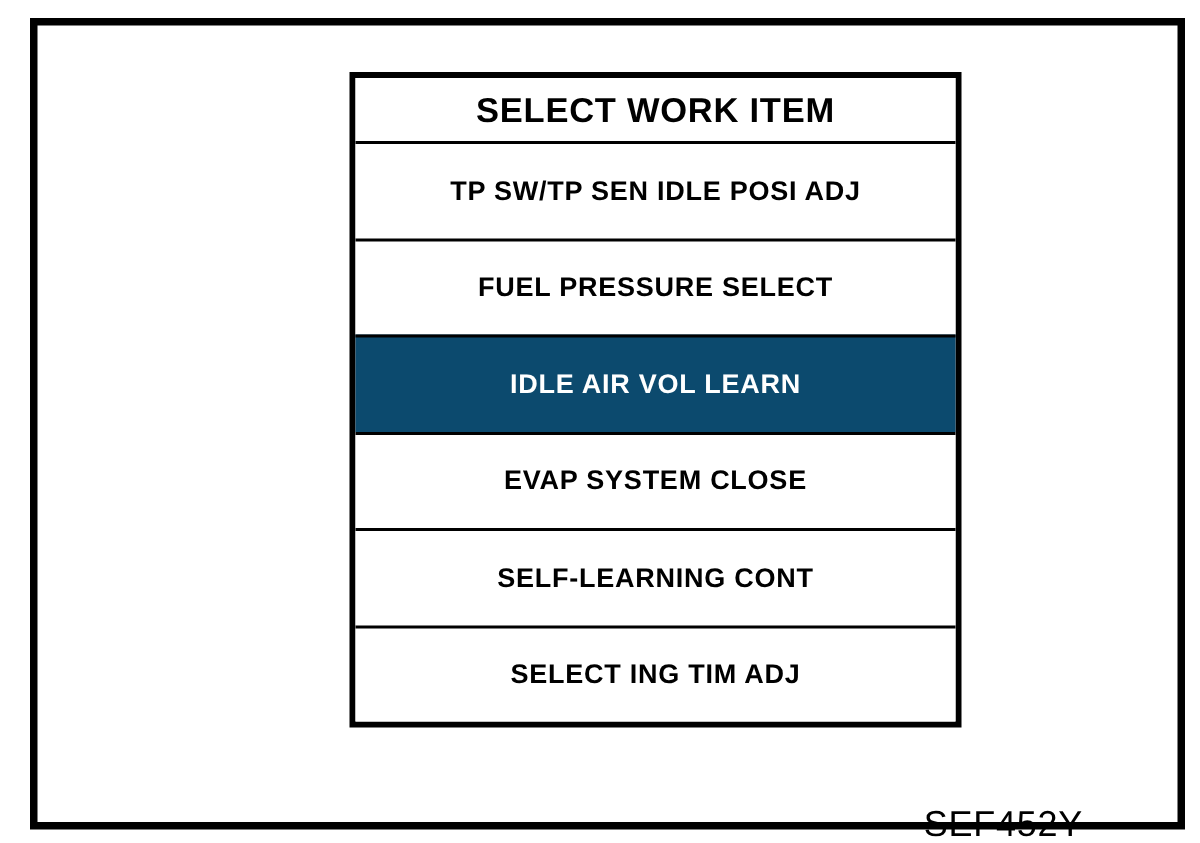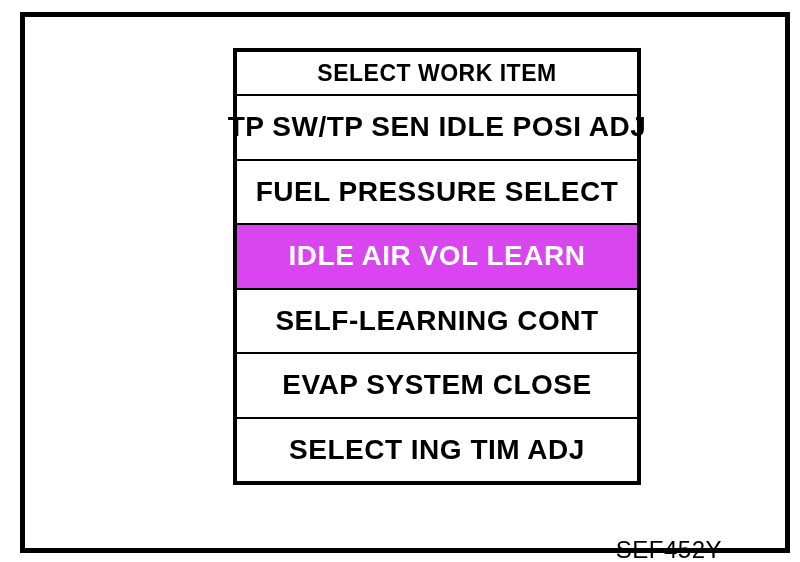--- a/index.html
+++ b/index.html
@@ -41,30 +41,30 @@
     color: #000000;
     background: #ffffff;
     white-space: nowrap;
   }
   .menu-item {
     flex: 1 1 0;
     display: flex;
     align-items: center;
     justify-content: center;
     border-top: 2px solid #000000;
-    font-size: 28px;
+    font-size: 18px;
     font-weight: bold;
     letter-spacing: 0.5px;
     color: #000000;
     background: #ffffff;
     white-space: nowrap;
     cursor: pointer;
   }
   .menu-item.selected {
-    background: #d946ef;
+    background: #0c4a6e;
     color: #ffffff;
     border-top-color: #000000;
   }
   .figure-label {
     position: absolute;
     right: 63px;
     top: 519px;
     font-size: 24px;
     font-weight: normal;
     color: #000000;
@@ -80,22 +80,22 @@
 
     <div class="menu-box">
       <div class="menu-header">SELECT WORK ITEM</div>
 
       <div class="menu-item">TP SW/TP SEN IDLE POSI ADJ</div>
 
       <div class="menu-item">FUEL PRESSURE SELECT</div>
 
       <div class="menu-item selected">IDLE AIR VOL LEARN</div>
 
+      <div class="menu-item">EVAP SYSTEM CLOSE</div>
+
       <div class="menu-item">SELF-LEARNING CONT</div>
-
-      <div class="menu-item">EVAP SYSTEM CLOSE</div>
 
       <div class="menu-item">SELECT ING TIM ADJ</div>
     </div>
 
     <div class="figure-label">SEF452Y</div>
   </div>
 </div>
 
 </body></html>

